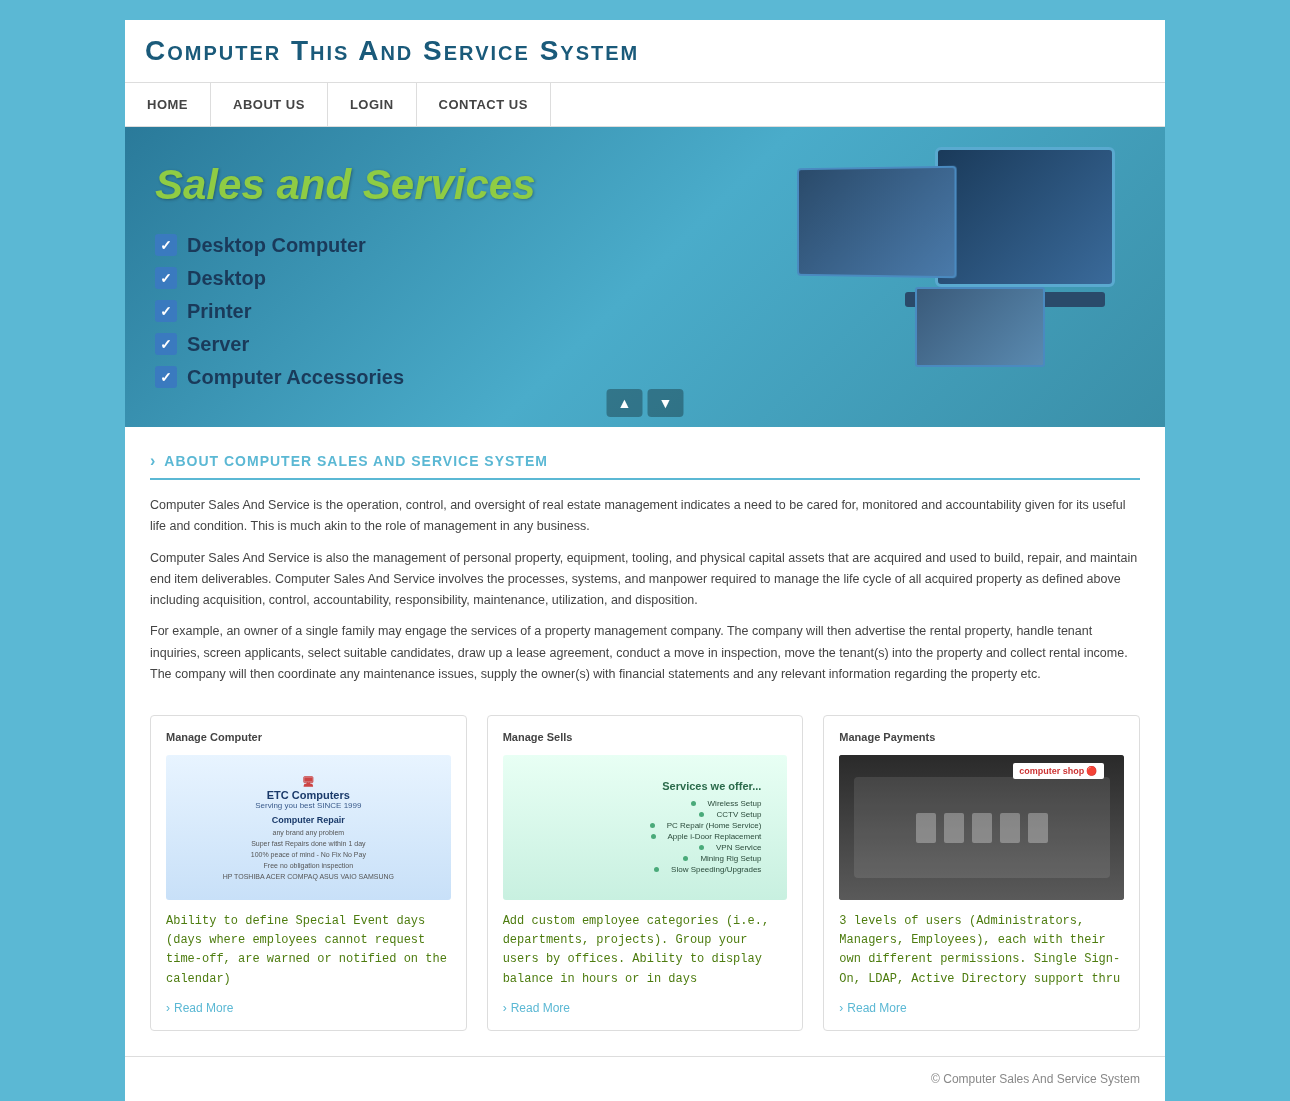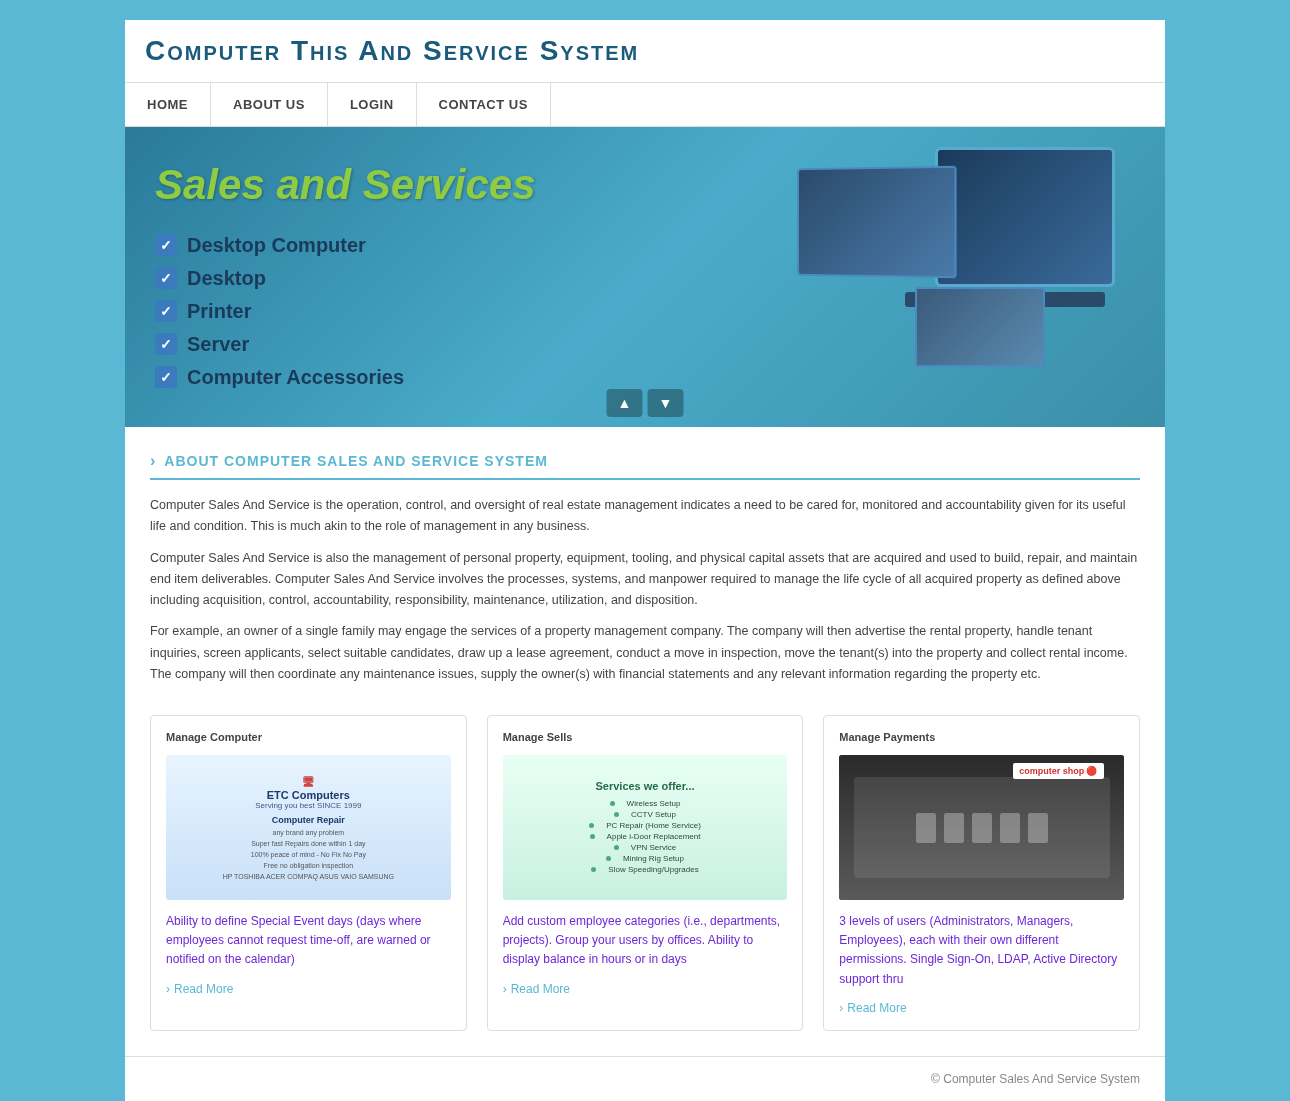--- a/index.html
+++ b/index.html
@@ -190,24 +190,25 @@
       position: relative;
     }
     .card-img-services {
       background: linear-gradient(135deg, #2a6a4a, #4aaa7a);
     }
     .card-img-payments {
       background: linear-gradient(135deg, #3a3a3a, #6a6a6a);
       position: relative;
     }
     .card-desc {
-      color: #6d28d9;
+      color: #4d7c0f;
       font-size: 12px;
       line-height: 1.6;
       margin-bottom: 12px;
+      font-family: Liberation Mono, monospace;
     }
     .read-more {
       color: #5bb8d4;
       font-size: 12px;
       cursor: pointer;
       display: flex;
       align-items: center;
       gap: 4px;
       text-decoration: none;
     }
@@ -255,21 +256,21 @@
       margin-top: 4px;
       text-align: center;
     }
 
     .services-img {
       width: 100%;
       height: 100%;
       background: linear-gradient(to bottom, #e8fff4, #c8f0e0);
       display: flex;
       flex-direction: column;
-      align-items: center;
+      align-items: flex-end;
       justify-content: center;
       padding: 26px;
     }
     .services-title {
       font-size: 11px;
       font-weight: bold;
       color: #2a6a4a;
       margin-bottom: 6px;
     }
     .service-item {

